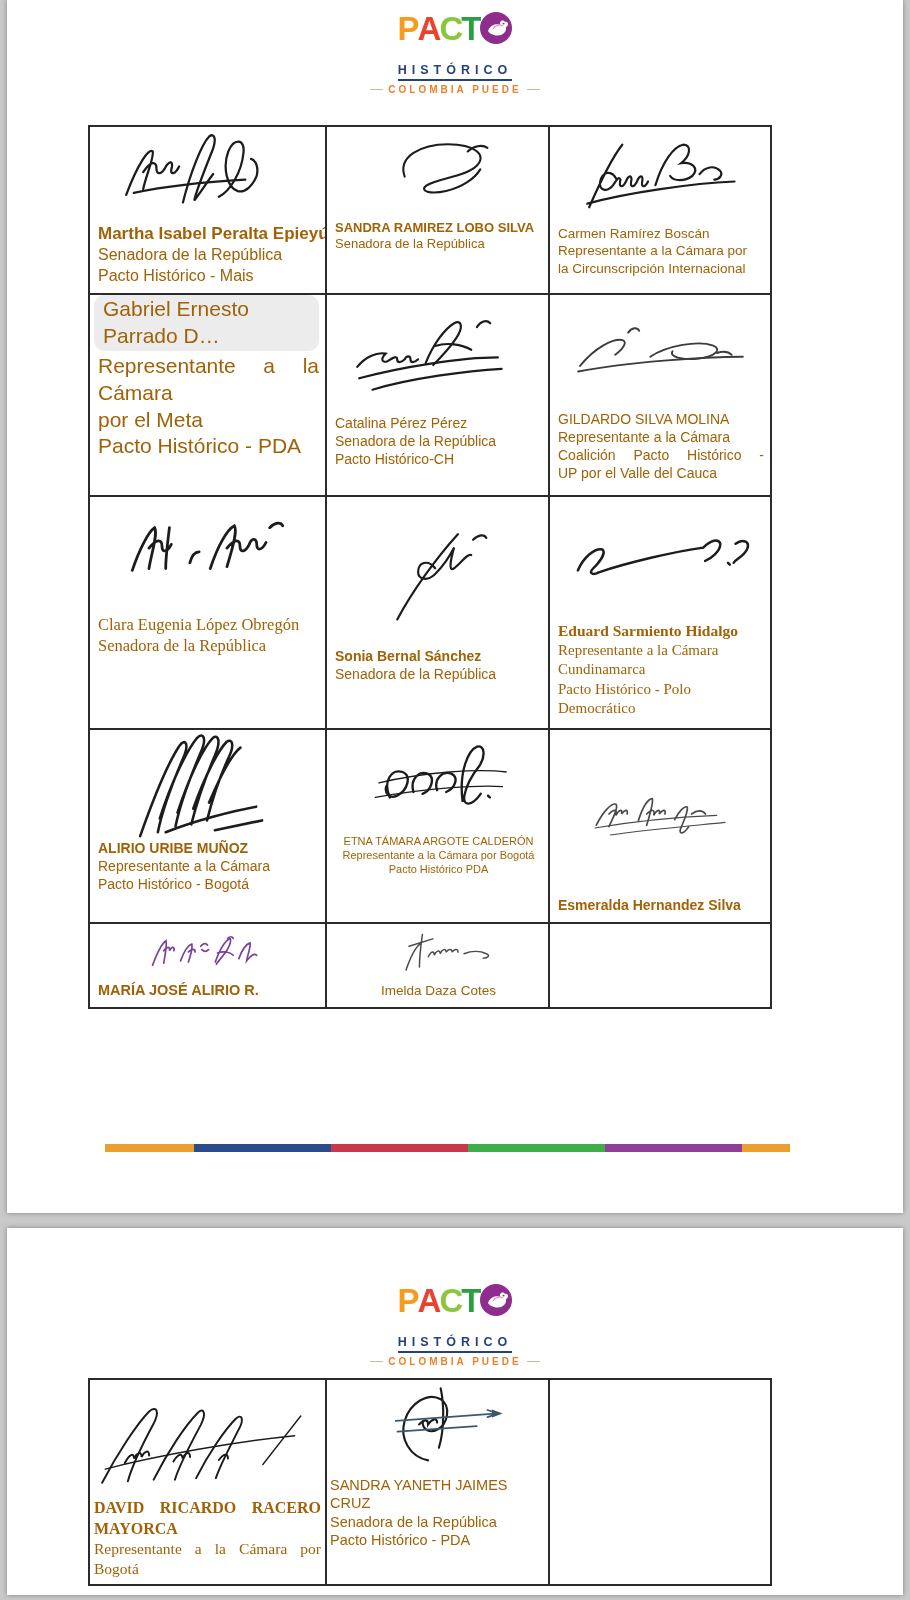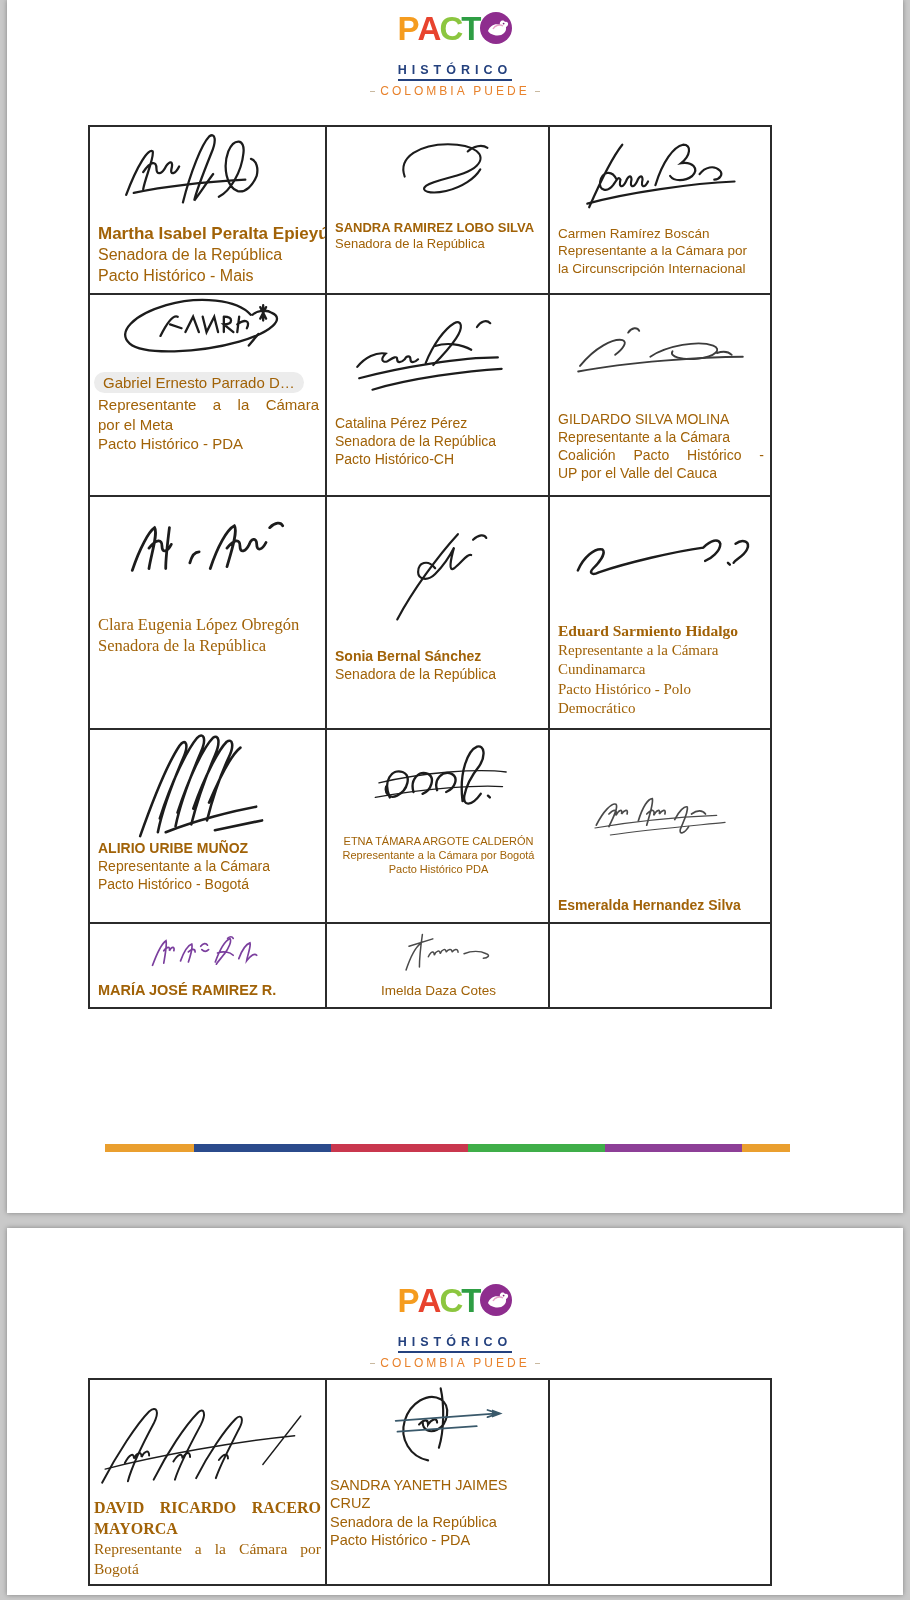--- a/index.html
+++ b/index.html
@@ -17,21 +17,21 @@
 
   
   .logo{position:absolute;left:50%;transform:translateX(-50%);width:170px;text-align:center}
   #page1 .logo{top:10px}
   #page2 .logo{top:54px}
   .logo-word{display:flex;align-items:center;justify-content:center;height:36px}
   .logo-letter{font-weight:bold;font-size:33px;letter-spacing:-2px;line-height:1;font-family:"Liberation Sans",sans-serif}
   .logo-o{width:32px;height:32px;border-radius:50%;margin-left:1px;flex:0 0 auto}
   .logo-sub{display:inline-block;font-weight:bold;font-size:12.5px;letter-spacing:5px;margin-top:17px;padding-bottom:2px;border-bottom:2px solid currentColor;white-space:nowrap}
   .logo-tag{display:flex;align-items:center;justify-content:center;gap:5px;margin-top:3px}
-  .logo-tag .txt{font-weight:normal;font-size:12px;letter-spacing:3px;white-space:nowrap}
+  .logo-tag .txt{font-weight:bold;font-size:10px;letter-spacing:3px;white-space:nowrap}
   .logo-tag .tl{width:14px;height:1px;background:#c9b9a0}
 
   
   .sig-table{
     position:absolute;left:81px;width:684px;box-sizing:border-box;
     display:grid;grid-template-columns:237px 223px 220px;
     border:2px solid #2b2b2b;background:#fff;
   }
   #table1{top:125px;grid-template-rows:168px 202px 233px 194px 83px}
   #table2{top:150px;grid-template-rows:204px}
@@ -135,21 +135,21 @@
     <div class="cell">
       <div class="sig">
         <svg viewBox="0 0 210 100" width="205" height="96">
             <g fill="none" stroke="#1c1c1c" stroke-width="2.4" stroke-linecap="round">
           <path d="M150 30 C136 14 96 10 62 20 C28 30 10 48 24 60 C38 72 96 70 138 58 C172 48 186 34 172 28 C166 24 156 26 152 30"></path>
           <path d="M56 52 C64 36 70 30 74 32 M66 40 L78 44 M82 48 L90 32 L96 48 M100 32 L104 48 L112 32 L116 48 M122 32 L122 48 M122 32 C132 32 132 40 122 40 L132 48 M138 32 L136 48 M136 40 C144 34 150 36 146 44"></path>
           <path d="M160 22 L166 34 M166 22 L160 34 M163 20 L163 36 M148 62 L158 50"></path>
         </g>
           </svg>
       </div>
-      <div class="label" style="padding-bottom:42px;font-size:15px">
+      <div class="label" style="padding-bottom:42px;font-size:21px">
         <div style="margin-bottom:2px"><span class="pill">Gabriel Ernesto Parrado D…</span></div>
         <div class="jl">Representante a la Cámara</div>
         <div>por el Meta</div>
         <div>Pacto Histórico - PDA</div>
       </div>
     </div>
 
     <div class="cell">
       <div class="sig">
         <svg viewBox="0 0 210 100" width="200" height="95">
@@ -278,21 +278,21 @@
     <div class="cell">
       <div class="sig">
         <svg viewBox="0 0 230 100" width="212" height="56">
             <g fill="none" stroke-width="3" stroke-linecap="round" stroke="#7B3F9E">
           <path d="M16 72 C24 50 34 32 40 28 C42 36 38 56 36 68 M36 46 C42 38 48 38 46 46 C50 38 56 38 54 46 M66 64 C72 48 80 36 86 34 C88 40 84 54 80 66 M80 48 C86 42 92 42 92 48 M102 38 C106 32 112 32 114 36 M104 44 C108 48 112 48 116 44 M128 66 C136 44 146 28 154 24 C158 28 152 42 144 52 C138 60 132 66 130 70 M132 50 C142 46 154 48 160 54 M170 60 C176 44 184 34 190 32 C192 38 186 52 184 64 C192 54 198 50 202 54"></path>
           <path d="M150 24 C154 20 158 20 160 24"></path>
         </g>
           </svg>
       </div>
       <div class="label" style="padding-bottom:7px">
-        <div class="nm" style="font-size:14.5px">MARÍA JOSÉ RAMIREZ R.</div>
+        <div class="nm" style="font-size:14.5px">MARÍA JOSÉ ALIRIO R.</div>
       </div>
     </div>
 
     <div class="cell">
       <div class="sig">
         <svg viewBox="0 0 190 70" width="170" height="52">
             <g fill="none" stroke="#4a4a4a" stroke-width="2" stroke-linecap="round">
           <path d="M52 58 C58 40 66 26 72 22 M56 26 L88 16 M74 10 C72 24 70 42 70 54 M82 40 C86 32 90 32 90 38 C92 32 98 30 98 36 C100 30 106 28 106 34 C108 30 114 28 114 34 C116 30 122 28 122 34 M130 36 C140 32 152 32 160 36 C166 38 162 42 156 42"></path>
         </g>
           </svg>

